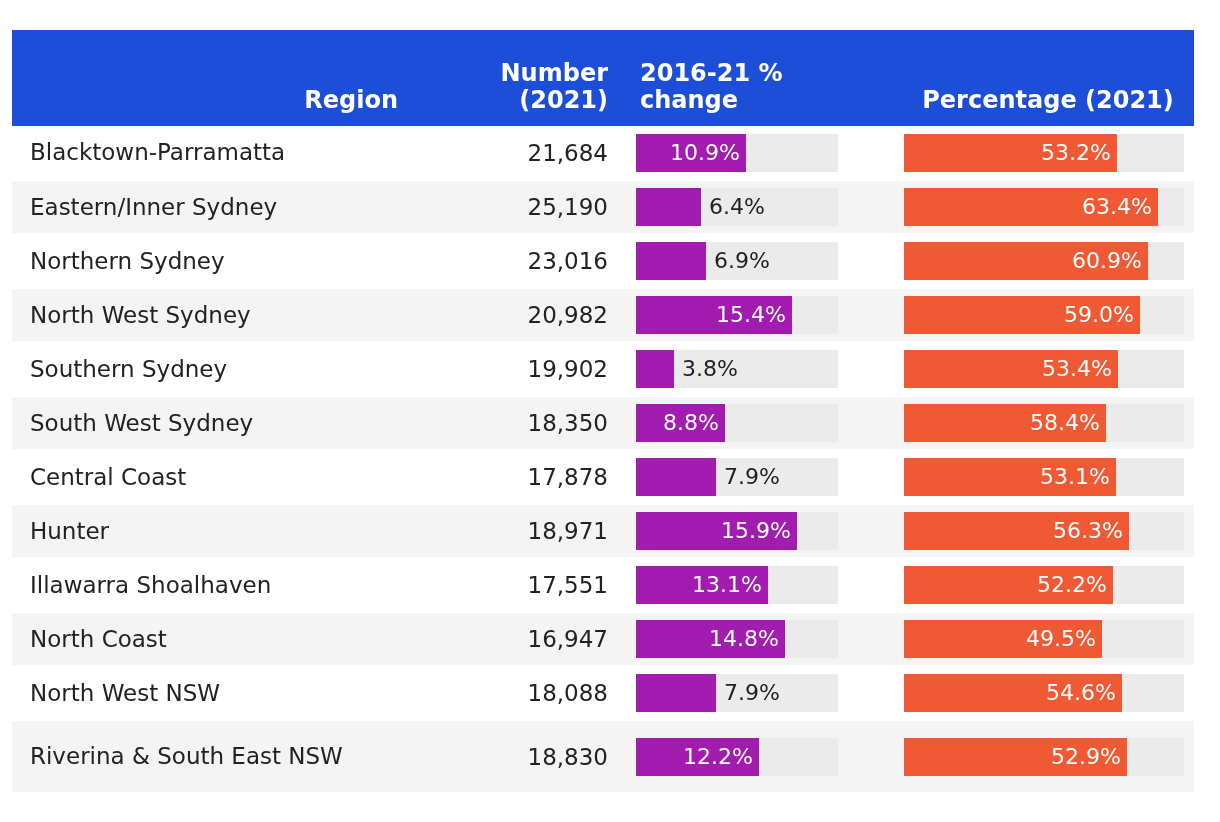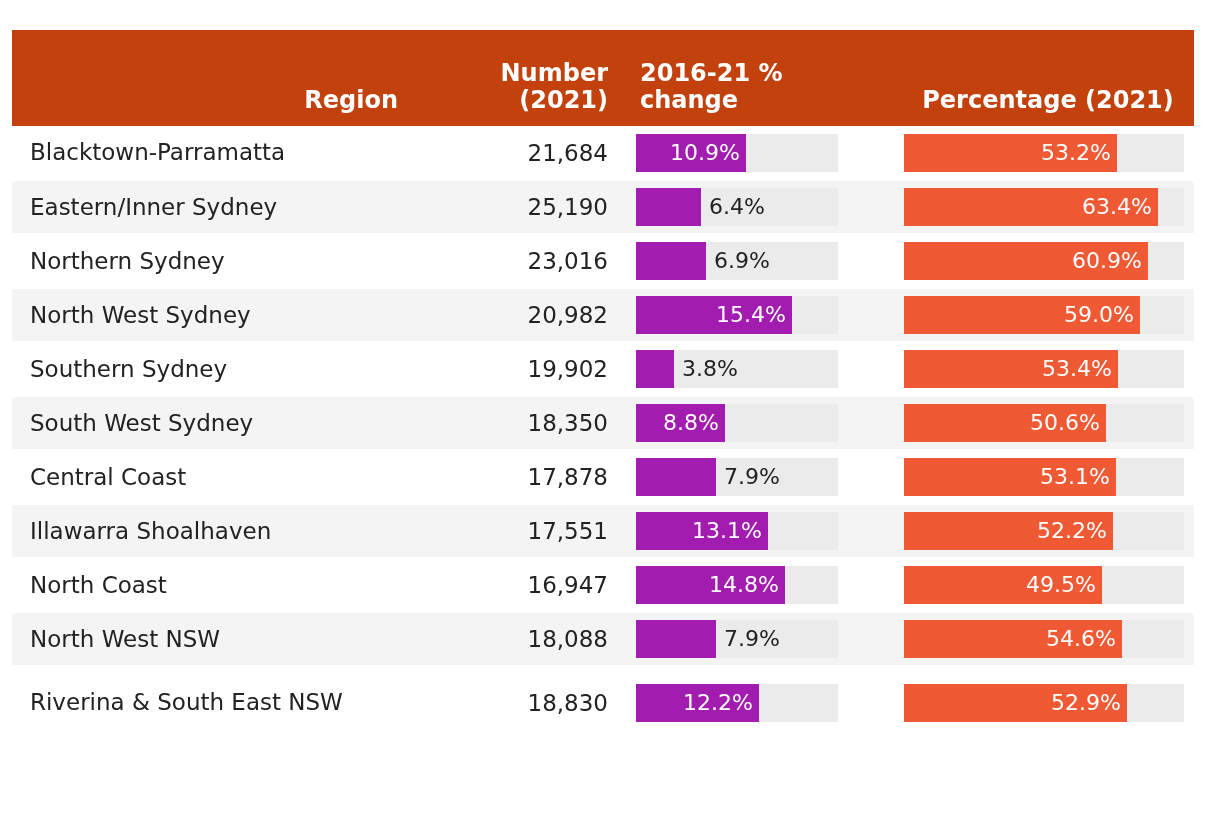--- a/index.html
+++ b/index.html
@@ -15,21 +15,21 @@
     left: 12px;
     top: 30px;
     width: 1182px;
   }
   table.data-table {
     border-collapse: collapse;
     width: 1182px;
     table-layout: fixed;
   }
   thead th {
-    background: #c2410c;
+    background: #1d4ed8;
     color: #ffffff;
     font-weight: bold;
     font-size: 24px;
     padding: 0;
     height: 96px;
     vertical-align: bottom;
     box-sizing: border-box;
   }
   th .hdr-inner {
     padding: 0 14px 12px 14px;
@@ -231,38 +231,56 @@
           <td class="col-change">
             <div class="bar-track change">
               <div class="bar-fill blue" style="width: 89px;">
                 <div class="bar-label inside">8.8%</div>
               </div>
             </div>
           </td>
           <td class="col-pct">
             <div class="bar-track pct">
               <div class="bar-fill orange" style="width: 202px;">
-                <div class="bar-label inside">50.6%</div>
+                <div class="bar-label inside">58.4%</div>
               </div>
             </div>
           </td>
         </tr>
         <tr>
           <td class="col-region">Central Coast</td>
           <td class="col-number">17,878</td>
           <td class="col-change">
             <div class="bar-track change">
               <div class="bar-fill blue" style="width: 80px;"></div>
               <div class="bar-label outside" style="left: 80px;">7.9%</div>
             </div>
           </td>
           <td class="col-pct">
             <div class="bar-track pct">
               <div class="bar-fill orange" style="width: 212px;">
                 <div class="bar-label inside">53.1%</div>
+              </div>
+            </div>
+          </td>
+        </tr>
+        <tr>
+          <td class="col-region">Hunter</td>
+          <td class="col-number">18,971</td>
+          <td class="col-change">
+            <div class="bar-track change">
+              <div class="bar-fill blue" style="width: 161px;">
+                <div class="bar-label inside">15.9%</div>
+              </div>
+            </div>
+          </td>
+          <td class="col-pct">
+            <div class="bar-track pct">
+              <div class="bar-fill orange" style="width: 225px;">
+                <div class="bar-label inside">56.3%</div>
               </div>
             </div>
           </td>
         </tr>
         <tr>
           <td class="col-region">Illawarra Shoalhaven</td>
           <td class="col-number">17,551</td>
           <td class="col-change">
             <div class="bar-track change">
               <div class="bar-fill blue" style="width: 132px;">

